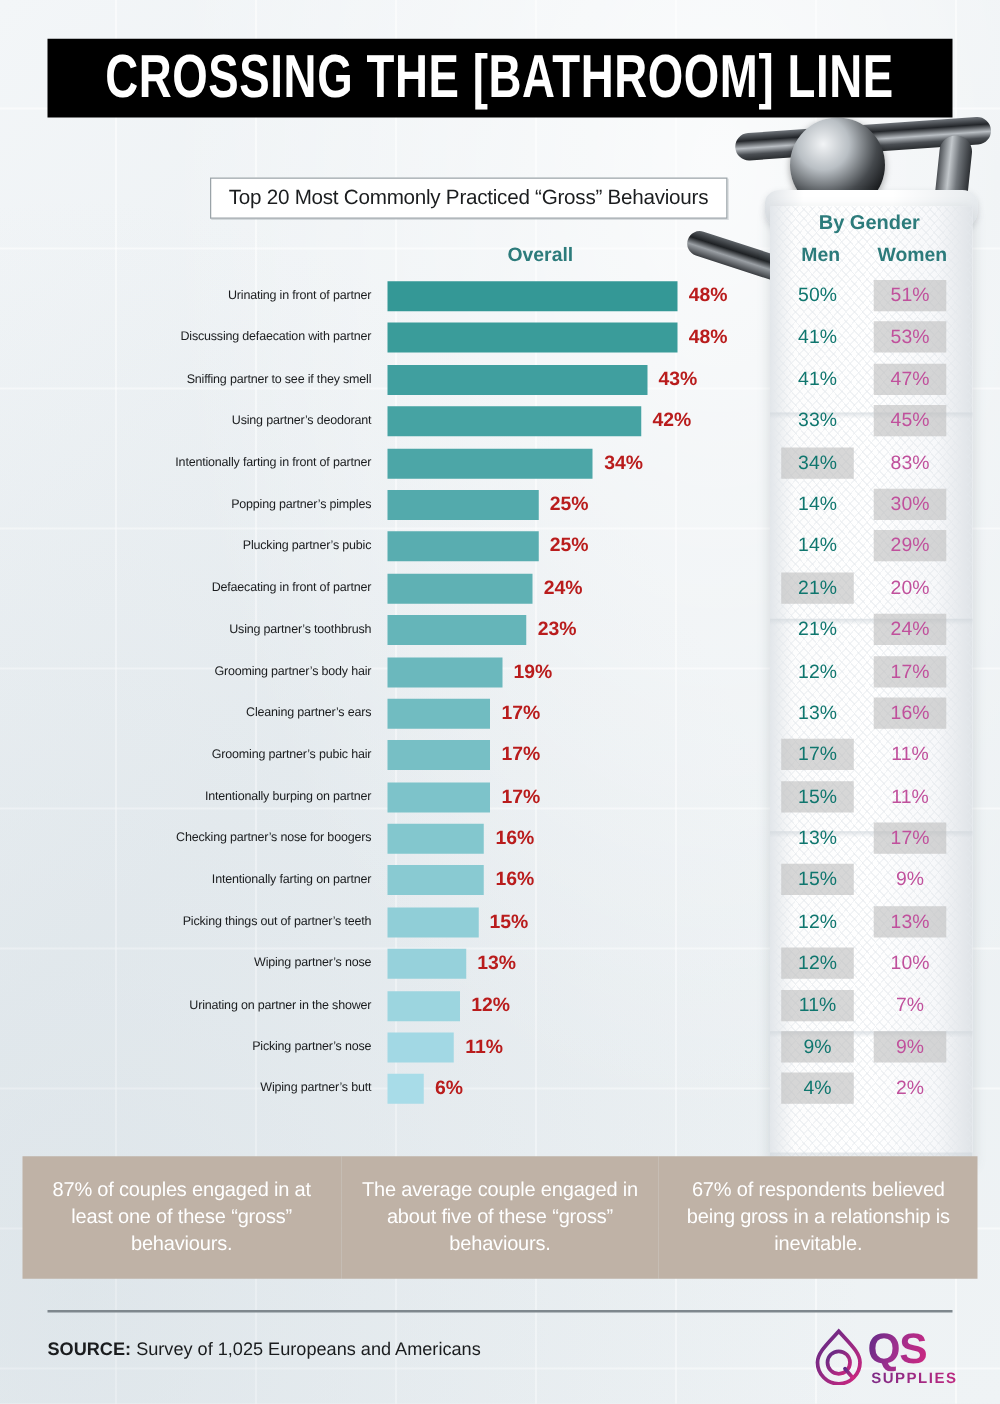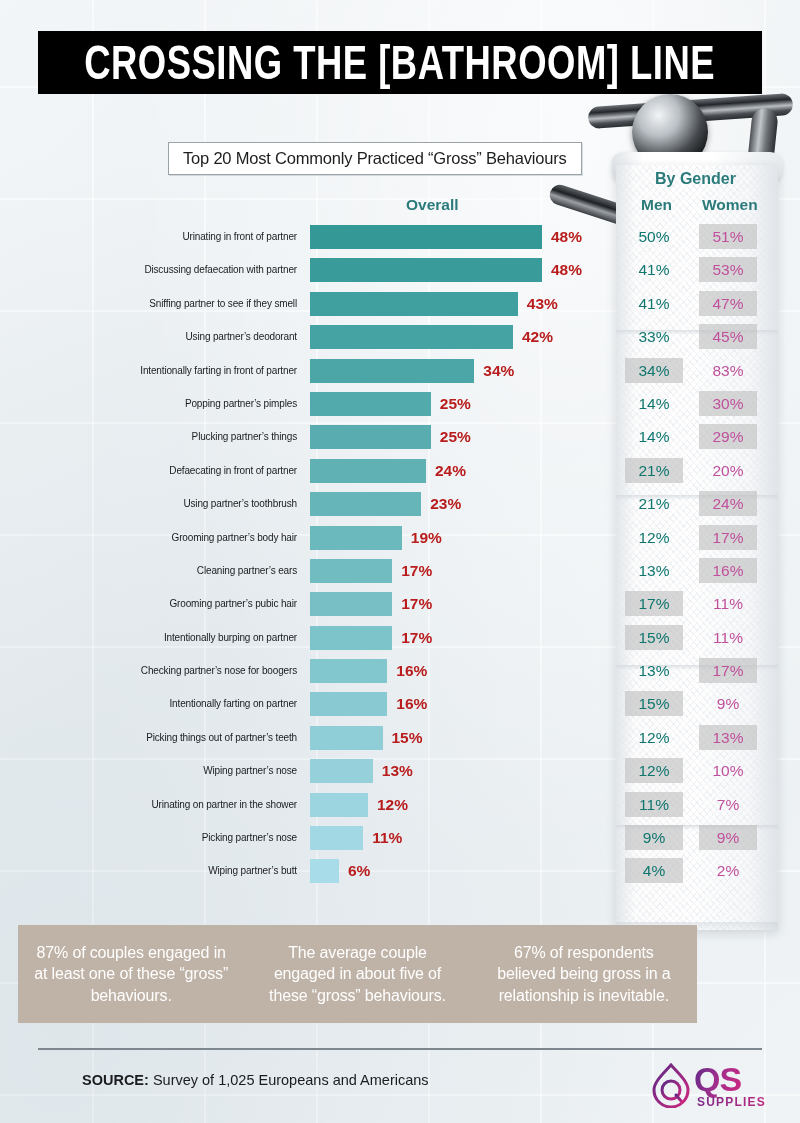--- a/index.html
+++ b/index.html
@@ -108,32 +108,32 @@
   }
   .gcell{
     position:absolute;top:4px;height:25px;line-height:25px;width:58px;
     text-align:center;font-size:15.5px;
   }
   .gmen{left:625px;color:#0f766e;}
   .gwomen{left:699px;color:#c0509c;}
   .gcell.hl{background:rgba(190,190,190,.62);}
 
   
-  #stats{position:absolute;left:18px;top:925px;width:679px;display:flex;gap:0;}
+  #stats{position:absolute;left:18px;top:925px;width:764px;display:flex;gap:0;}
   .stat{
     flex:1;background:#bfb2a6;min-height:98px;
     display:flex;align-items:center;justify-content:center;text-align:center;
     padding:8px 14px;box-sizing:border-box;
   }
   .stat span{color:#fff;font-size:16px;line-height:1.35;letter-spacing:-.15px;}
 
   
   #rule{position:absolute;left:38px;top:1048px;width:724px;height:2px;background:#7e878d;}
   #source{position:absolute;left:38px;top:1072px;font-size:14.5px;color:#1a1c1e;}
-  #source b{font-weight:bold;margin-left:44px;}
+  #source b{font-weight:bold;}
   #logo{position:absolute;right:30px;top:1062px;width:120px;height:52px;}
   #logo .qs{
     position:absolute;left:44px;top:-2px;font-size:34px;font-weight:bold;letter-spacing:-1px;
     background:linear-gradient(110deg,#5b2a86 0%,#9c2f8e 45%,#d0277f 100%);
     -webkit-background-clip:text;background-clip:text;color:transparent;
   }
   #logo .sup{
     position:absolute;left:47px;top:33px;font-size:12px;font-weight:bold;letter-spacing:1.2px;
     background:linear-gradient(110deg,#7b2a86 0%,#c0277f 100%);
     -webkit-background-clip:text;background-clip:text;color:transparent;
@@ -222,21 +222,21 @@
     <div class="row">
       <div class="rlabel">Popping partner’s pimples</div>
       <div class="rbarwrap">
         <div class="rbar" style="width:120.83333333333333px;background:rgb(83,170,172)"></div>
       </div>
       <div class="rval" style="left:439.8333333333333px">25%</div>
       <div class="gcell gmen">14%</div>
       <div class="gcell gwomen hl">30%</div>
     </div>
     <div class="row">
-      <div class="rlabel">Plucking partner’s things</div>
+      <div class="rlabel">Plucking partner’s pubic</div>
       <div class="rbarwrap">
         <div class="rbar" style="width:120.83333333333333px;background:rgb(89,173,176)"></div>
       </div>
       <div class="rval" style="left:439.8333333333333px">25%</div>
       <div class="gcell gmen">14%</div>
       <div class="gcell gwomen hl">29%</div>
     </div>
     <div class="row">
       <div class="rlabel">Defaecating in front of partner</div>
       <div class="rbarwrap">

